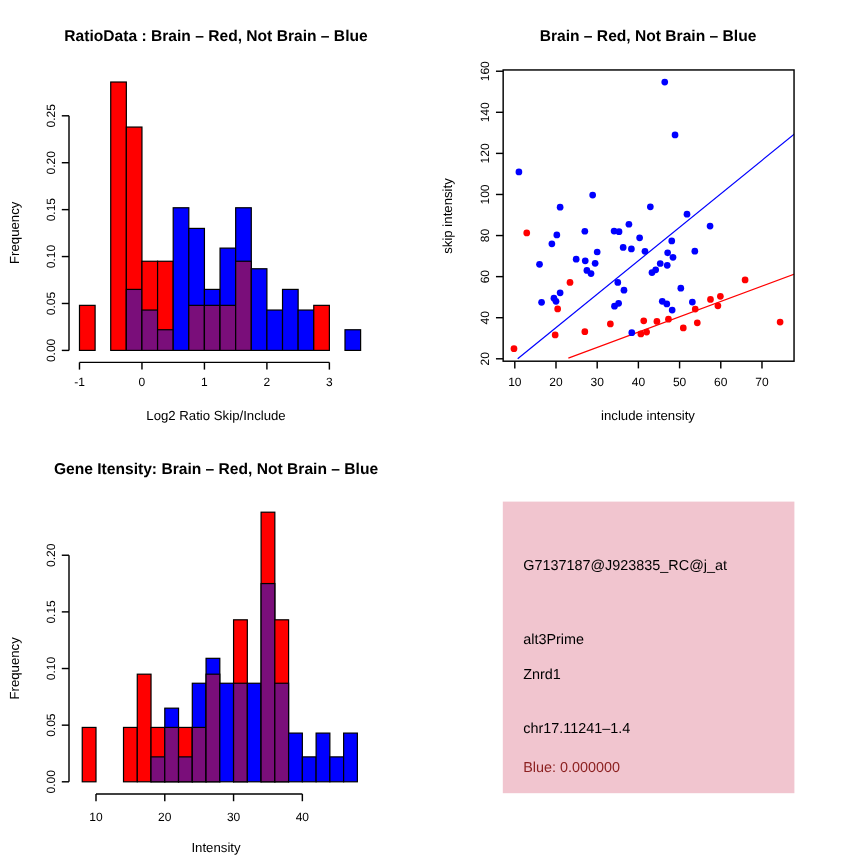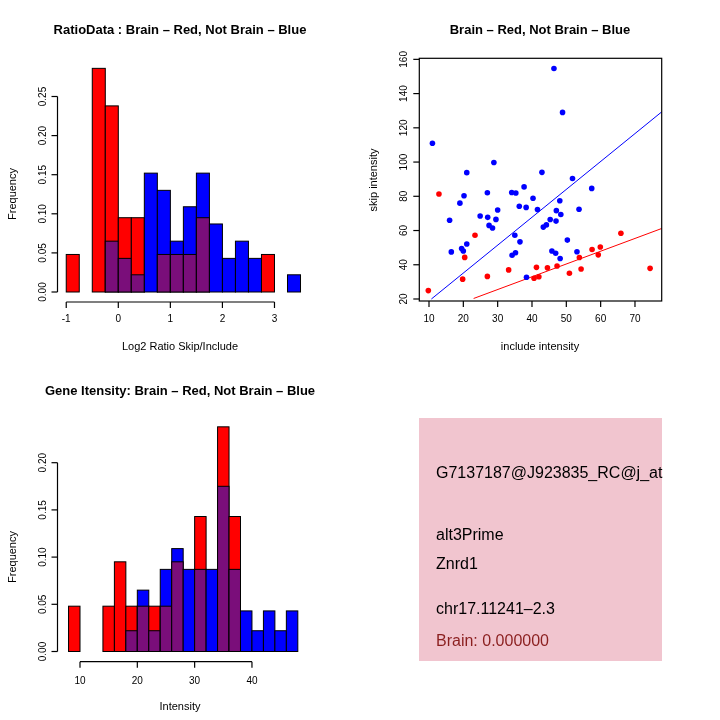--- a/index.html
+++ b/index.html
@@ -1,21 +1,21 @@
 <!DOCTYPE html>
 <html><head>
 <meta charset="utf-8">
 <style>
   html,body{margin:0;padding:0;background:#fff;}
   #canvas{position:relative;width:720px;height:720px;background:#ffffff;overflow:hidden;
           font-family:"Liberation Sans",sans-serif;}
   .panel{position:absolute;width:360px;height:360px;}
   #p-tl{left:0;top:0;} #p-tr{left:360px;top:0;} #p-bl{left:0;top:360px;} #p-br{left:360px;top:360px;}
   #info-box{position:absolute;left:59px;top:58px;width:243px;height:243px;}
-  .info-line{position:absolute;left:17px;font-size:16px;color:#000;white-space:nowrap;}
+  .info-line{position:absolute;left:17px;font-size:12px;color:#000;white-space:nowrap;}
 </style>
 </head>
 <body>
 
 <div id="canvas">
   <svg id="p-tl" class="panel" viewBox="0 0 360 360">
       <line x1="57.5" y1="96.5" x2="57.5" y2="292" stroke="#000000" stroke-width="1.2"></line>
       <line x1="51.5" y1="292" x2="57.5" y2="292" stroke="#000000" stroke-width="1.2"></line>
       <text x="46" y="292" font-size="10" text-anchor="middle" font-family="&quot;Liberation Sans&quot;,sans-serif" fill="#000" transform="rotate(-90 46 292)">0.00</text>
       <line x1="51.5" y1="252.9" x2="57.5" y2="252.9" stroke="#000000" stroke-width="1.2"></line>
@@ -223,17 +223,17 @@
       <rect x="286.35200000000003" y="250.90800000000002" width="11.464" height="40.592" fill="#0000FF" stroke="#000" stroke-width="1"></rect>
       <text x="180" y="35" font-size="13" text-anchor="middle" font-family="&quot;Liberation Sans&quot;,sans-serif" fill="#000" font-weight="bold">Gene Itensity: Brain – Red, Not Brain – Blue</text>
       <text x="180" y="350" font-size="11" text-anchor="middle" font-family="&quot;Liberation Sans&quot;,sans-serif" fill="#000">Intensity</text>
       <text x="16" y="197" font-size="11" text-anchor="middle" font-family="&quot;Liberation Sans&quot;,sans-serif" fill="#000" transform="rotate(-90 16 197)">Frequency</text>
     </svg>
   <div id="p-br" class="panel">
     <div id="info-box" style="background: rgb(241, 197, 207);">
       <div class="info-line" style="top:46px">G7137187@J923835_RC@j_at</div>
       <div class="info-line" style="top:108px">alt3Prime</div>
       <div class="info-line" style="top:137px">Znrd1</div>
-      <div class="info-line" style="top:182px">chr17.11241–2.3</div>
-      <div class="info-line" style="top: 214px; color: rgb(139, 31, 31);">Brain: 0.000000</div>
+      <div class="info-line" style="top:182px">chr17.11241–1.4</div>
+      <div class="info-line" style="top: 214px; color: rgb(139, 31, 31);">Blue: 0.000000</div>
     </div>
   </div>
 </div>
 
 </body></html>

